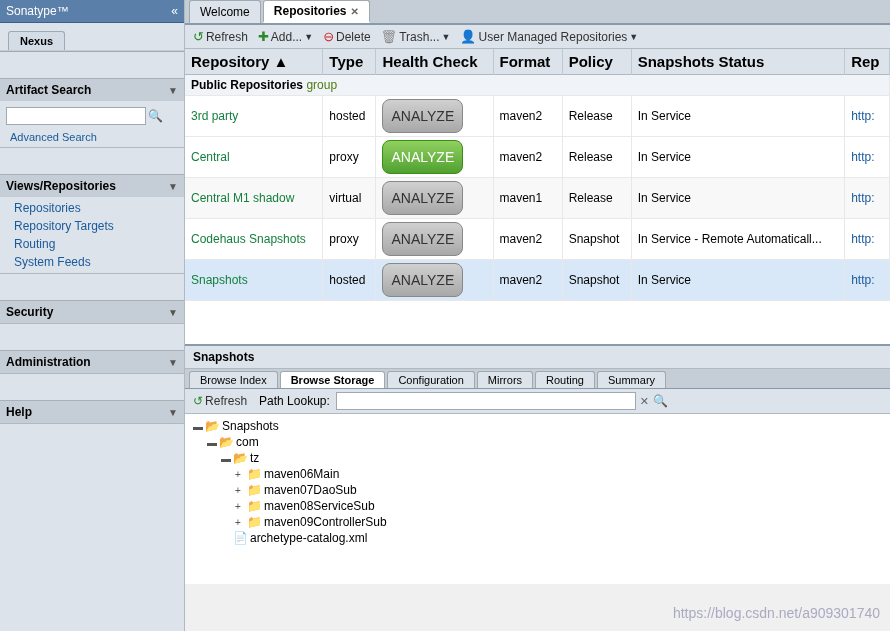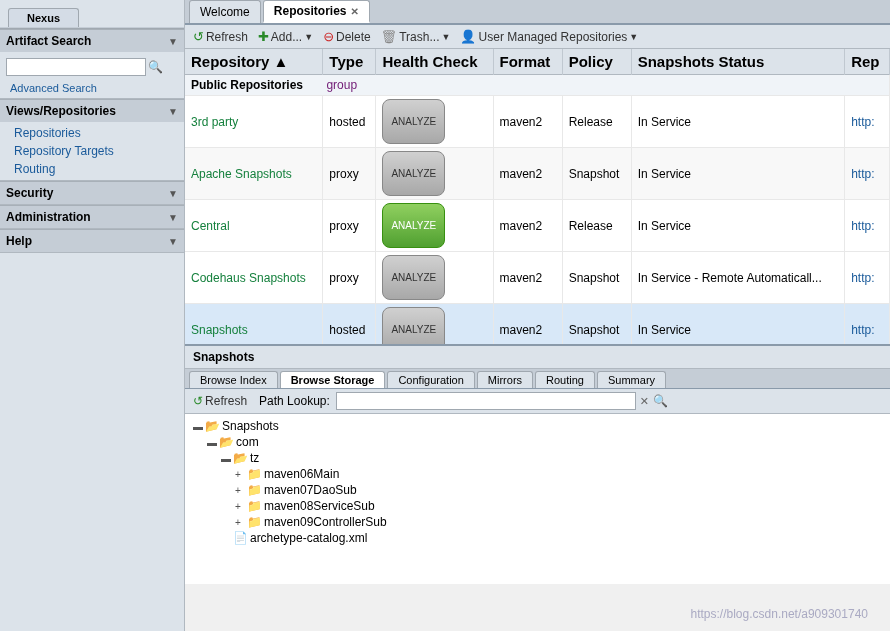--- a/index.html
+++ b/index.html
@@ -22,30 +22,31 @@
       font-size: 11px;
       display: flex;
       justify-content: space-between;
       align-items: center;
       border-bottom: 1px solid #3a5f88;
     }
     #nexus-tab {
       background: #d4dce6;
       border: 1px solid #a0a8b0;
       border-bottom: none;
-      padding: 3px 18px;
+      padding: 3px 11px;
       margin: 4px 4px 0;
       display: inline-block;
       font-weight: bold;
       font-size: 11px;
       cursor: pointer;
       border-radius: 3px 3px 0 0;
     }
     .sidebar-section {
       border-bottom: 1px solid #b0b8c0;
+      margin-top: 26px;
     }
     .sidebar-section-header {
       background: #c5cdd6;
       padding: 4px 6px;
       font-weight: bold;
       font-size: 11px;
       display: flex;
       justify-content: space-between;
       align-items: center;
       cursor: pointer;
@@ -173,22 +174,22 @@
     }
     tr.group-header td {
       font-weight: bold;
       background: #f0f4f8;
     }
     tr.even-row { background: #f8f8f8; }
     .analyze-btn {
       background: linear-gradient(to bottom, #d0d0d0, #a8a8a8);
       border: 1px solid #888;
       border-radius: 8px;
-      padding: 16px 8px;
-      font-size: 10px;
+      padding: 8px 8px;
+      font-size: 14px;
       color: #333;
       cursor: pointer;
     }
     .analyze-btn.green {
       background: linear-gradient(to bottom, #90d060, #50a030);
       color: white;
       border-color: #389010;
     }
     .link-cell { color: #15803d; cursor: pointer; }
 
@@ -266,30 +267,34 @@
     }
     .tree-toggle { font-size: 10px; color: #555; width: 10px; }
     .indent1 { margin-left: 14px; }
     .indent2 { margin-left: 28px; }
     .indent3 { margin-left: 42px; }
 
     
     #watermark {
       position: absolute;
       bottom: 10px;
-      right: 22px;
+      right: 10px;
       color: rgba(100,100,150,0.5);
-      font-size: 12px;
+      font-size: 14px;
       pointer-events: none;
     }
   </style>
 </head>
 <body>
 
 <div id="sidebar">
+  <div id="sidebar-header">
+    <span>Sonatype™</span>
+    <span style="cursor:pointer">«</span>
+  </div>
   <div style="padding: 4px 4px 0;">
     <span id="nexus-tab">Nexus</span>
   </div>
   <div style="background:#c5cdd6; height:2px; border-bottom:1px solid #a0a8b0;"></div>
 
   <div class="sidebar-section">
     <div class="sidebar-section-header">
       <span>Artifact Search</span>
       <span class="arrow">▼</span>
     </div>
@@ -304,20 +309,21 @@
 
   <div class="sidebar-section">
     <div class="sidebar-section-header">
       <span>Views/Repositories</span>
       <span class="arrow">▼</span>
     </div>
     <div class="sidebar-content">
       <div class="sidebar-item">Repositories</div>
       <div class="sidebar-item">Repository Targets</div>
       <div class="sidebar-item">Routing</div>
+      <div class="sidebar-item">System Feeds</div>
     </div>
   </div>
 
   <div class="sidebar-section">
     <div class="sidebar-section-header">
       <span>Security</span>
       <span class="arrow">▼</span>
     </div>
   </div>
 
@@ -383,53 +389,53 @@
           <th>Health Check</th>
           <th>Format</th>
           <th>Policy</th>
           <th>Snapshots Status</th>
           <th>Rep</th>
         </tr>
       </thead>
       <tbody>
 
         <tr class="group-header">
-          <td colspan="7"><strong>Public Repositories</strong> <span style="color:#701a75; font-weight:normal;margin-left:20px;">group</span></td>
+          <td colspan="7"><strong>Public Repositories</strong> <span style="color:#4d7c0f; font-weight:normal;">group</span></td>
         </tr>
 
         <tr>
           <td class="link-cell">3rd party</td>
           <td>hosted</td>
           <td><button class="analyze-btn">ANALYZE</button></td>
           <td>maven2</td>
           <td>Release</td>
           <td>In Service</td>
           <td style="color:#1a5a9a;">http:</td>
         </tr>
 
-        <tr class="even-row">
-          <td class="link-cell">Apache Snapshots</td>
-          <td>proxy</td>
-          <td><button class="analyze-btn">ANALYZE</button></td>
-          <td>maven2</td>
-          <td>Snapshot</td>
-          <td>In Service</td>
-          <td style="color:#1a5a9a;">http:</td>
-        </tr>
 
         <tr>
           <td class="link-cell">Central</td>
           <td>proxy</td>
           <td><button class="analyze-btn green">ANALYZE</button></td>
           <td>maven2</td>
           <td>Release</td>
           <td>In Service</td>
           <td style="color:#1a5a9a;">http:</td>
         </tr>
 
+        <tr class="even-row">
+          <td class="link-cell">Central M1 shadow</td>
+          <td>virtual</td>
+          <td><button class="analyze-btn">ANALYZE</button></td>
+          <td>maven1</td>
+          <td>Release</td>
+          <td>In Service</td>
+          <td style="color:#1a5a9a;">http:</td>
+        </tr>
 
         <tr>
           <td class="link-cell">Codehaus Snapshots</td>
           <td>proxy</td>
           <td><button class="analyze-btn">ANALYZE</button></td>
           <td>maven2</td>
           <td>Snapshot</td>
           <td>In Service - Remote Automaticall...</td>
           <td style="color:#1a5a9a;">http:</td>
         </tr>

